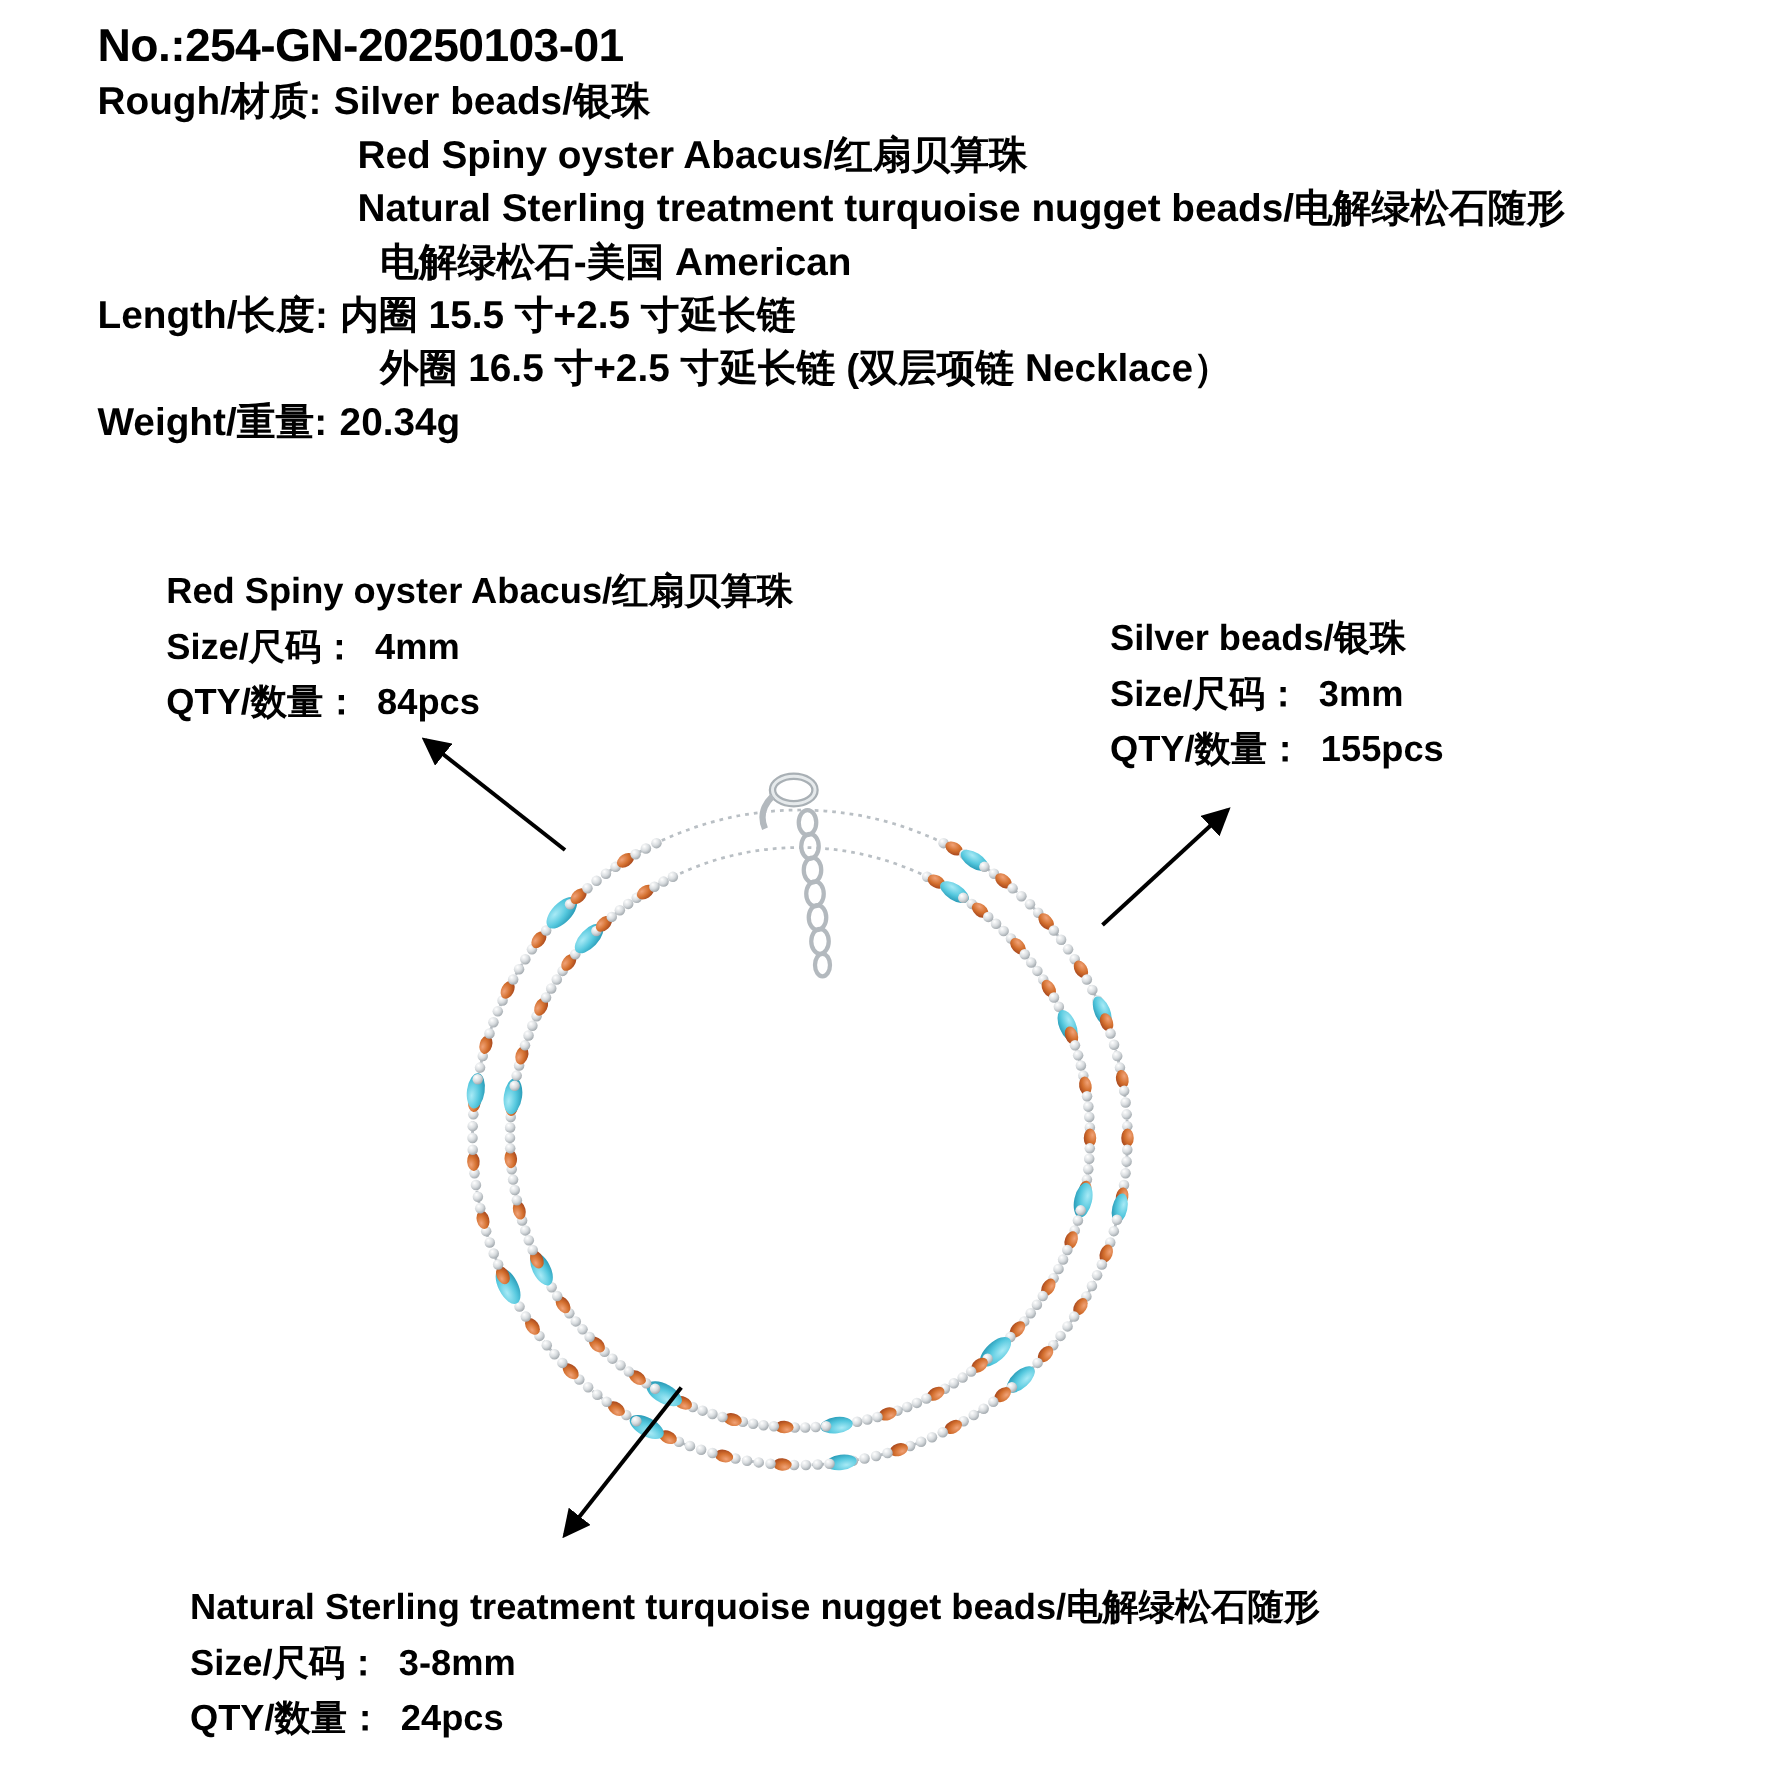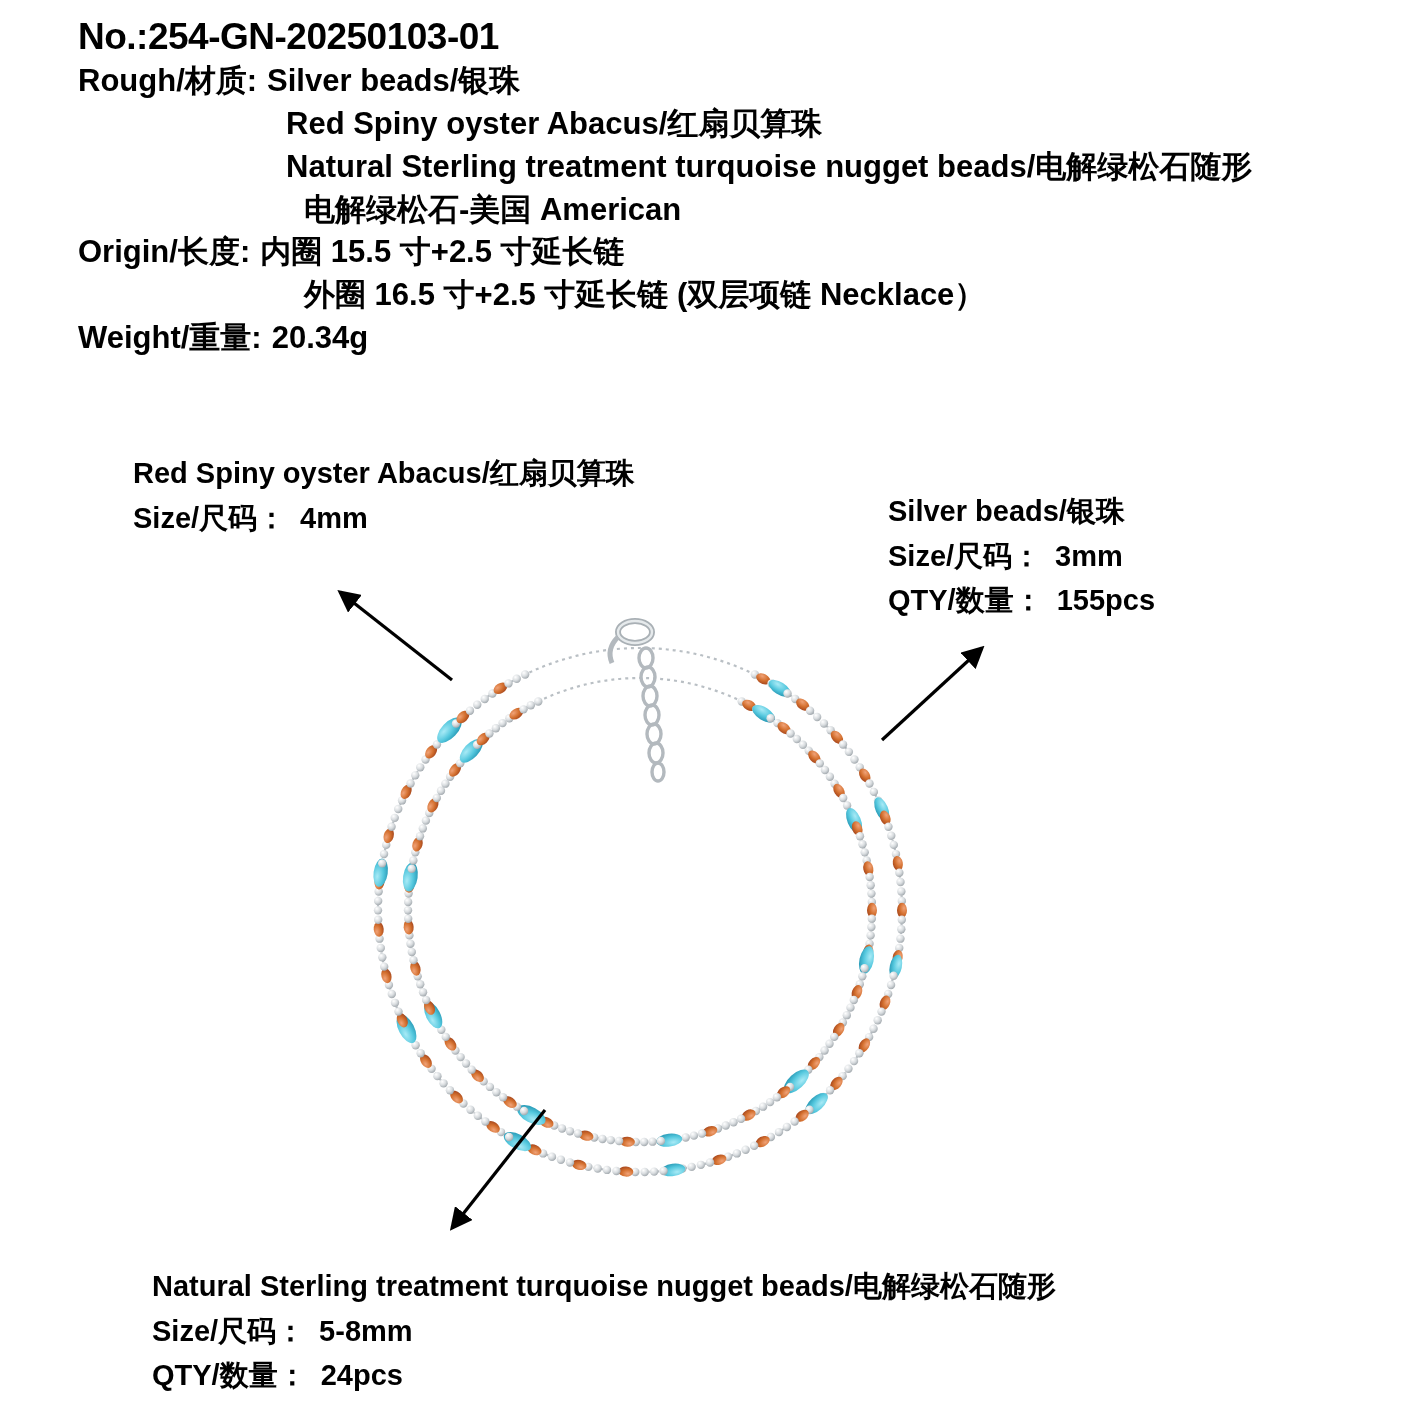--- a/index.html
+++ b/index.html
@@ -104,52 +104,55 @@
     <span class="spec-value" style="padding-left:10px;">Silver beads/银珠</span>
   </div>
   <div class="spec-cont indent-1">Red Spiny oyster Abacus/红扇贝算珠</div>
   <div class="spec-cont indent-3">Natural Sterling treatment turquoise nugget beads/电解绿松石随形</div>
 
   <div class="spec-row">
   </div>
   <div class="spec-cont indent-2">电解绿松石-美国 American</div>
 
   <div class="spec-row">
-    <span class="spec-label">Origin/长度:</span>
+    <span class="spec-label">Length/长度:</span>
     <span class="spec-value" style="padding-left:10px;">内圈 15.5 寸+2.5 寸延长链</span>
   </div>
   <div class="spec-cont indent-2">外圈 16.5 寸+2.5 寸延长链 (双层项链 Necklace）</div>
 
   <div class="spec-row">
     <span class="spec-label">Weight/重量:</span>
     <span class="spec-value" style="padding-left:10px;">20.34g</span>
   </div>
 </div>
 
 <div class="callout" id="callout-coral">
   <div class="c-title">Red Spiny oyster Abacus/红扇贝算珠</div>
   <div class="c-line">
     <span>Size/尺码：</span><span style="padding-left:14px;margin-top:28px;">4mm</span>
   </div>
+  <div class="c-line">
+    <span>QTY/数量：</span><span style="padding-left:14px;">84pcs</span>
+  </div>
 </div>
 
 <div class="callout" id="callout-silver">
   <div class="c-title">Silver beads/银珠</div>
   <div class="c-line">
     <span>Size/尺码：</span><span style="padding-left:14px;">3mm</span>
   </div>
   <div class="c-line">
     <span>QTY/数量：</span><span style="padding-left:14px;">155pcs</span>
   </div>
 </div>
 
 <div class="callout" id="callout-turq">
   <div class="c-title">Natural Sterling treatment turquoise nugget beads/电解绿松石随形</div>
   <div class="c-line">
-    <span>Size/尺码：</span><span style="padding-left:14px;">5-8mm</span>
+    <span>Size/尺码：</span><span style="padding-left:14px;">3-8mm</span>
   </div>
   <div class="c-line">
     <span>QTY/数量：</span><span style="padding-left:14px;">24pcs</span>
   </div>
 </div>
 
 <svg id="necklace-figure" viewBox="0 0 620 620" aria-hidden="true">
   <defs>
     <radialGradient id="gSilver" cx="35%" cy="30%" r="75%">
       <stop offset="0%" stop-color="#ffffff"></stop>

